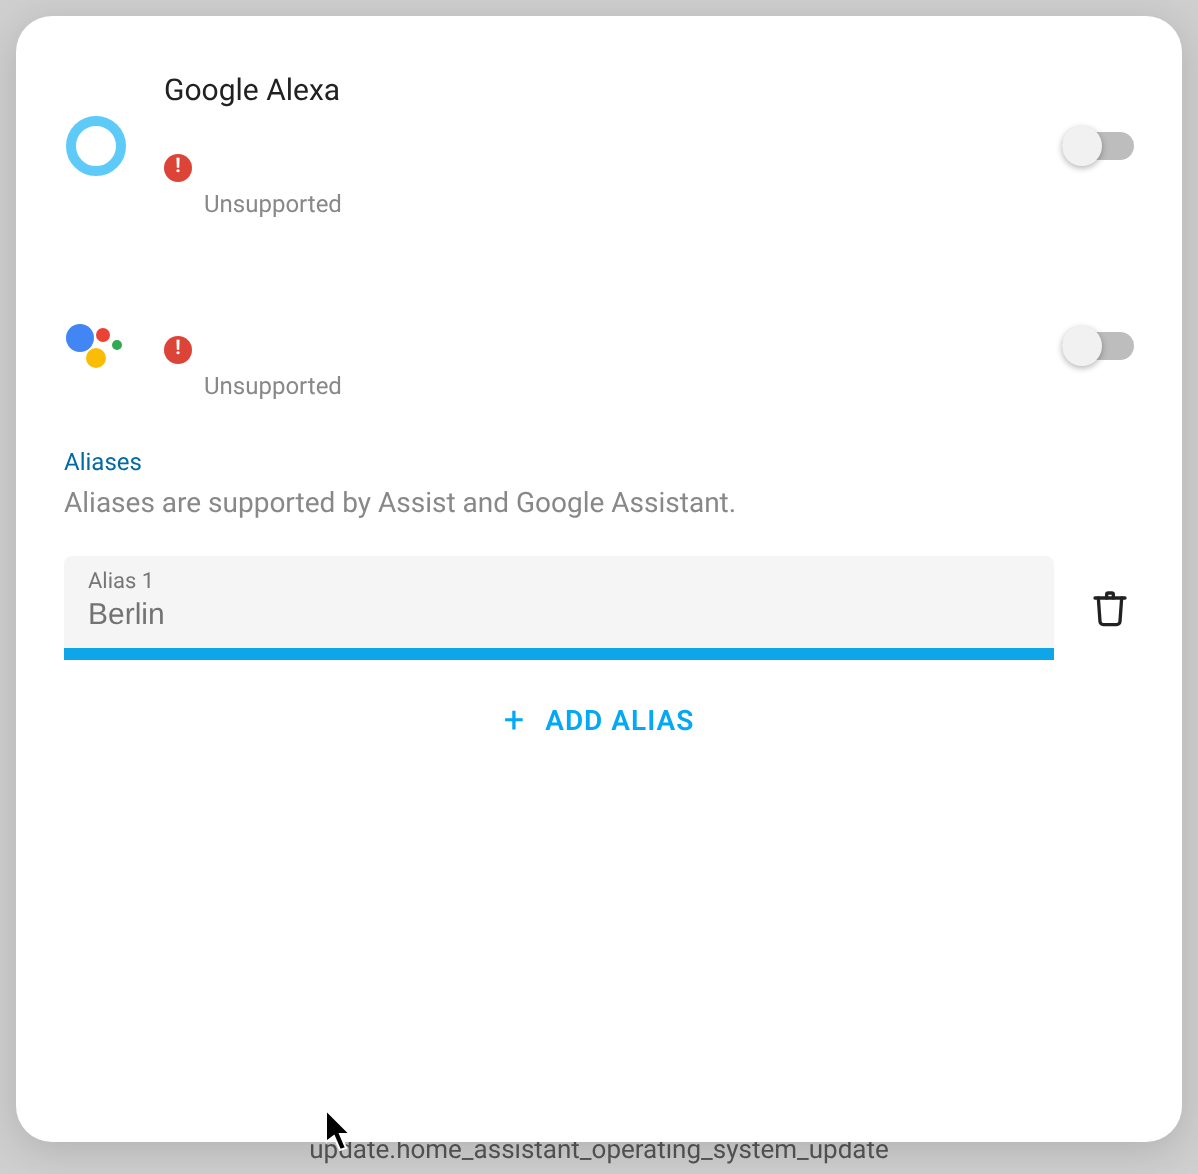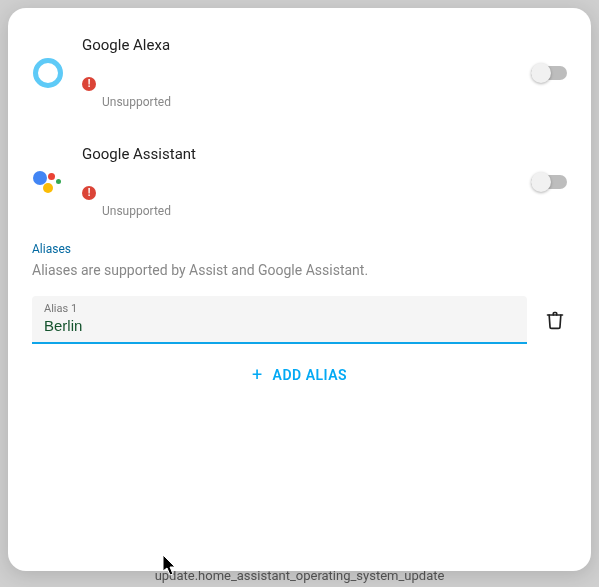--- a/index.html
+++ b/index.html
@@ -38,23 +38,23 @@
   .ga { position: relative; width: 30px; height: 30px; }
   .ga .d { position: absolute; border-radius: 50%; }
   .ga .b { width: 14px; height: 14px; background: #4285f4; left: 0; top: 4px; }
   .ga .r { width: 7px; height: 7px; background: #ea4335; left: 15px; top: 6px; }
   .ga .y { width: 10px; height: 10px; background: #fbbc05; left: 10px; top: 16px; }
   .ga .g { width: 5px; height: 5px; background: #34a853; left: 23px; top: 12px; }
   
   .section-head { font-size: 12px; color: #0369a1; margin-bottom: 6px; }
   .section-sub { font-size: 14px; color: #888; margin-bottom: 18px; }
   .alias-row { display: flex; align-items: center; gap: 16px; }
-  .alias-field { flex: 1; background: #f5f5f5; border-bottom: 2px solid #0ea5e9; padding: 6px 12px 6px 12px; border-radius: 4px 4px 0 0; }
+  .alias-field { flex: 1; background: #f5f5f5; border-bottom: 6px solid #0ea5e9; padding: 6px 12px 6px 12px; border-radius: 4px 4px 0 0; }
   .alias-field label { font-size: 11px; color: #777; display: block; }
-  .alias-field input { border: none; background: transparent; font-size: 15px; color: #14532d; width: 100%; outline: none; padding: 2px 0; }
+  .alias-field input { border: none; background: transparent; font-size: 15px; color: #737373; width: 100%; outline: none; padding: 2px 0; }
   .delete-btn { width: 24px; height: 24px; cursor: pointer; display: flex; align-items: center; justify-content: center; }
   .add-row { text-align: center; padding: 20px 0 4px 0; }
   .add-btn { display: inline-flex; align-items: center; gap: 10px; color: #03a9f4; font-weight: 600; font-size: 14px; letter-spacing: .5px; cursor: pointer; }
   .add-btn .plus { font-size: 18px; font-weight: 400; }
   .cursor { position: absolute; left: 163px; top: 555px; pointer-events: none; }
 </style>
 </head>
 <body>
 
 <div class="backdrop-text">update.home_assistant_operating_system_update</div>
@@ -87,21 +87,20 @@
     <div class="row-left">
       <div class="icon-slot">
         <div class="ga">
             <div class="d b"></div>
             <div class="d r"></div>
             <div class="d y"></div>
             <div class="d g"></div>
           </div>
       </div>
       <div>
-        <div class="row-label">Google Assistant</div>
         <div class="sub">
           <div class="warn-dot">!</div>
           <span class="sub-text">Unsupported</span>
         </div>
       </div>
     </div>
     <div class="toggle">
       <div class="track"></div>
         <div class="thumb"></div>
     </div>

